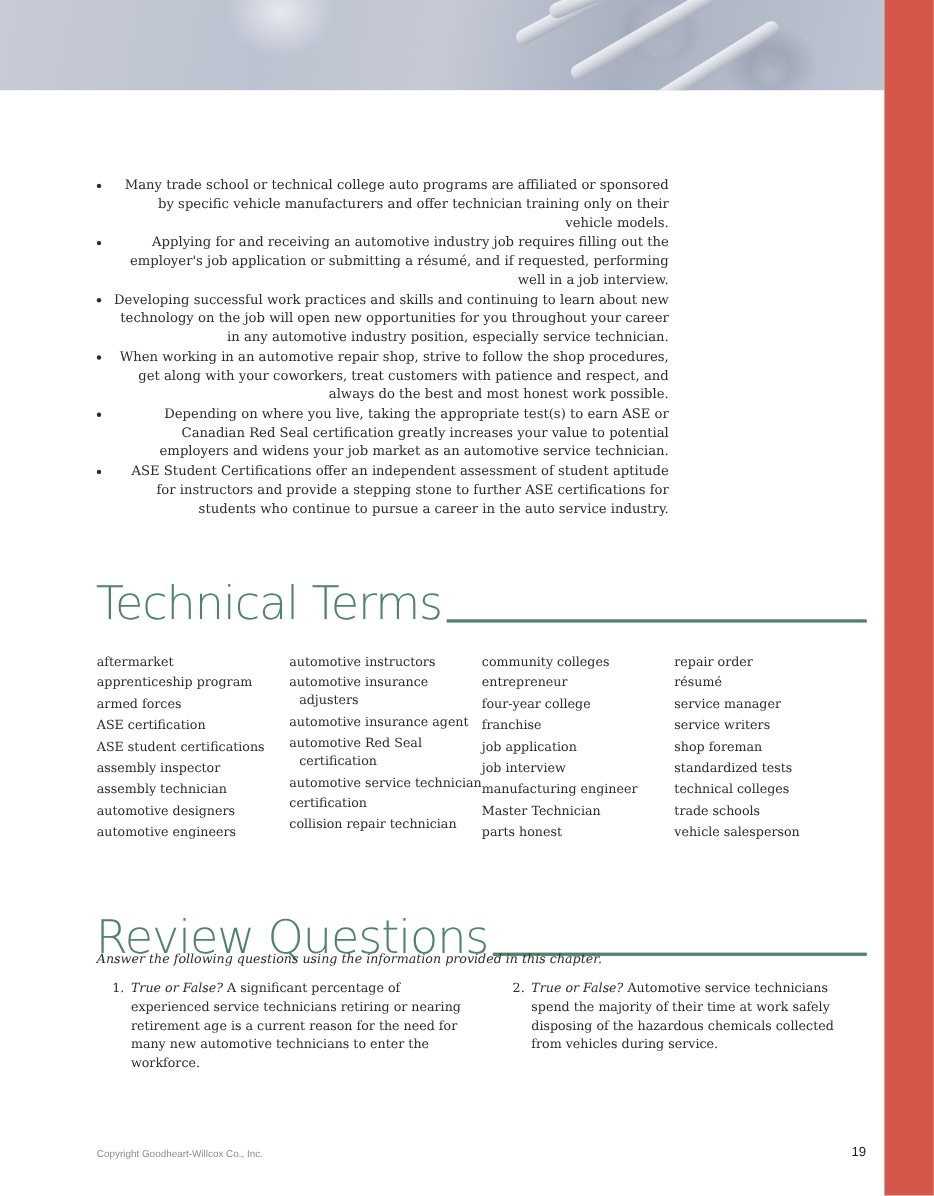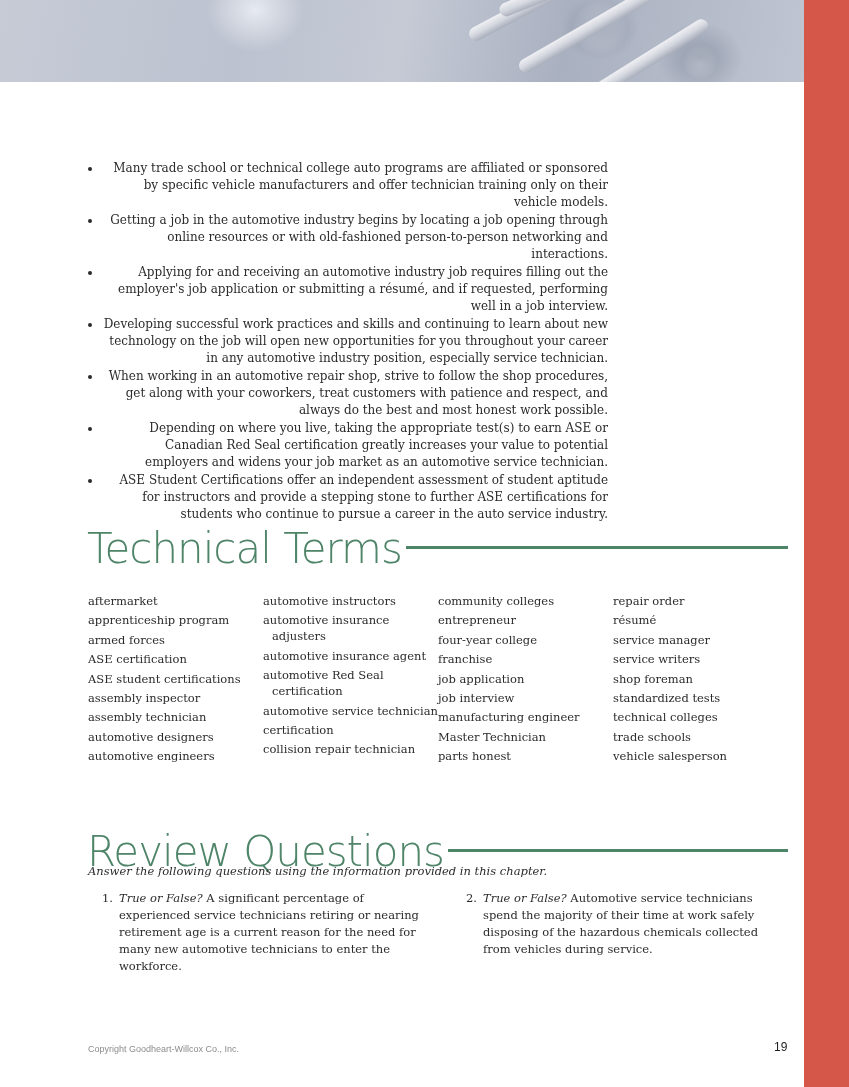--- a/index.html
+++ b/index.html
@@ -34,21 +34,21 @@
       position: absolute; left: 88px; top: 160px; width: 520px;
       margin: 0; padding: 0; list-style: none;
       font-size: 12px; line-height: 17px;
     }
     .bullets li { position: relative; padding-left: 12px; margin-bottom: 1px; text-align: right; }
     .bullets li::before {
       content: ""; position: absolute; left: 0; top: 7px; width: 4px; height: 4px;
       border-radius: 50%; background: #2b2b2b;
     }
     .section-heading {
-      position: absolute; left: 87px; display: flex; align-items: center;
+      position: absolute; left: 87px; display: flex; align-items: flex-end;
       width: 701px;
     }
     .section-heading .title {
       font-family: "DejaVu Sans", "Liberation Sans", sans-serif;
       font-weight: 200; color: #4e8468; font-size: 42px; line-height: 42px;
       letter-spacing: -1px; white-space: nowrap;
     }
     .section-heading .rule {
       flex: 1; height: 3px; background: #4e8468; margin-left: 4px; margin-bottom: 4px;
     }
@@ -87,21 +87,20 @@
 <div class="header-image">
   <div class="plug" style="left:470px;top:30px;width:140px;transform:rotate(-28deg);"></div>
   <div class="plug" style="left:520px;top:62px;width:150px;transform:rotate(-30deg);"></div>
   <div class="plug" style="left:580px;top:95px;width:150px;transform:rotate(-32deg);"></div>
   <div class="plug" style="left:500px;top:5px;width:90px;transform:rotate(-22deg);"></div>
 </div>
 <div class="right-bar"></div>
 
 <ul class="bullets">
   <li>Many trade school or technical college auto programs are affiliated or sponsored by specific vehicle manufacturers and offer technician training only on their vehicle models.</li>
-  <li>Getting a job in the automotive industry begins by locating a job opening through online resources or with old-fashioned person-to-person networking and interactions.</li>
   <li>Applying for and receiving an automotive industry job requires filling out the employer's job application or submitting a résumé, and if requested, performing well in a job interview.</li>
   <li>Developing successful work practices and skills and continuing to learn about new technology on the job will open new opportunities for you throughout your career in any automotive industry position, especially service technician.</li>
   <li>When working in an automotive repair shop, strive to follow the shop procedures, get along with your coworkers, treat customers with patience and respect, and always do the best and most honest work possible.</li>
   <li>Depending on where you live, taking the appropriate test(s) to earn ASE or Canadian Red Seal certification greatly increases your value to potential employers and widens your job market as an automotive service technician.</li>
   <li>ASE Student Certifications offer an independent assessment of student aptitude for instructors and provide a stepping stone to further ASE certifications for students who continue to pursue a career in the auto service industry.</li>
 </ul>
 
 <div class="section-heading" id="terms-heading">
   <span class="title">Technical Terms</span>
   <span class="rule"></span>

